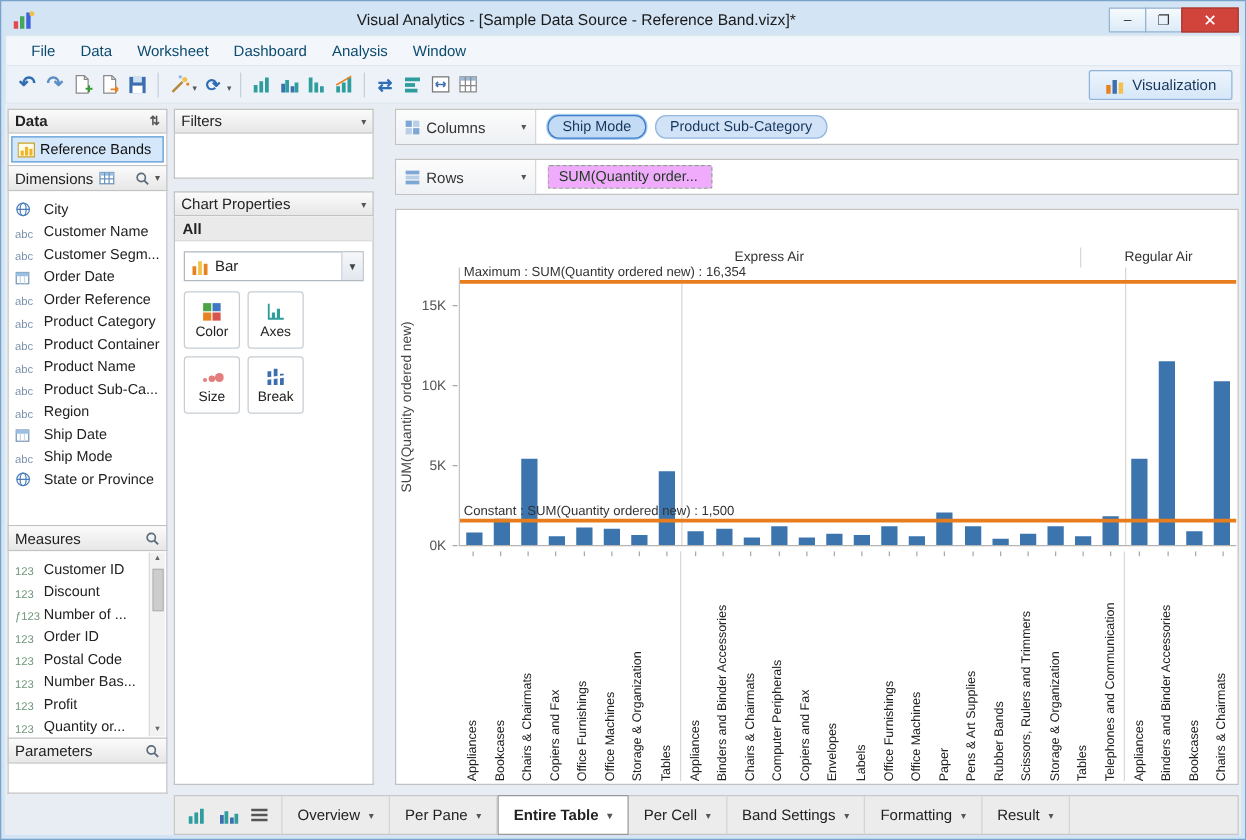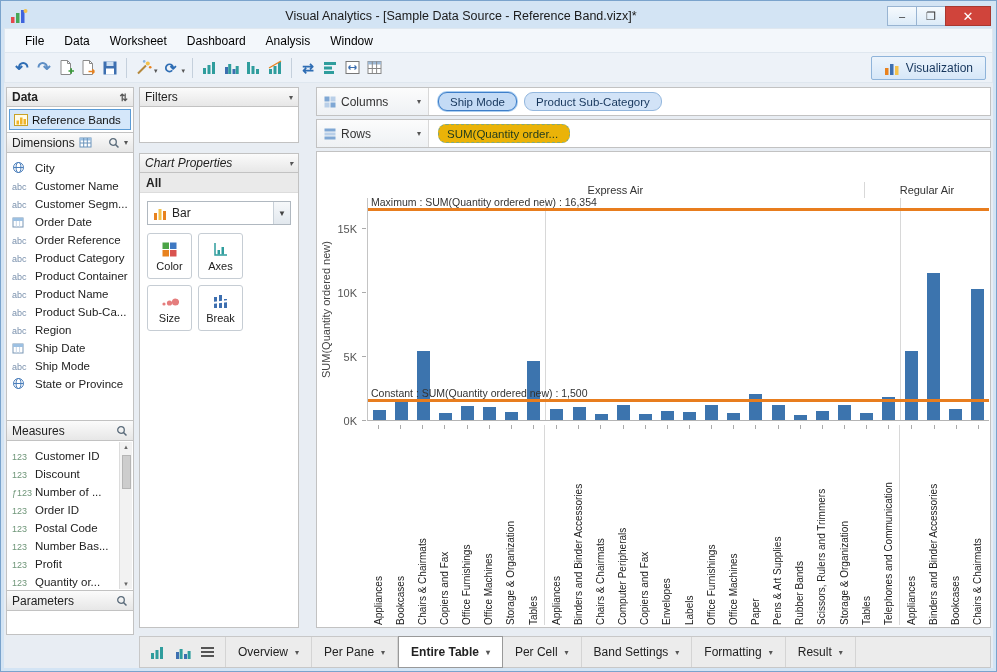--- a/index.html
+++ b/index.html
@@ -15,21 +15,21 @@
   .titlebar .title { flex: 1; text-align: center; font-size: 12.5px; color: #1a1a1a; white-space: nowrap; overflow: hidden; }
   .win-controls { display: flex; align-items: flex-start; }
   .wbtn { width: 30px; height: 20px; border: 1px solid #98b4d2; margin-left: -1px;
           background: linear-gradient(#f6fafd,#dcebf8); display: flex; align-items: center;
           justify-content: center; font-size: 11px; color: #333; }
   .wbtn.close { width: 46px; background: #d0443b; border-color: #a83830; color: #fff; font-size: 13px; }
 
   
   .menubar { height: 25px; background: #f3f7fb; border: 1px solid #dfe7ef; display: flex;
              align-items: center; padding-left: 10px; }
-  .menu-item { padding: 8px 10px; font-size: 12px; color: #000000; }
+  .menu-item { padding: 8px 10px; font-size: 12px; color: #0c4a6e; }
 
   
   .toolbar { height: 30px; background: #edf2f8; border: 1px solid #dfe7ef; border-top: none;
              display: flex; align-items: center; padding: 0 6px; }
   .tb-icon { min-width: 22px; height: 24px; display: flex; align-items: center; justify-content: center;
              border-radius: 2px; padding: 0 1px; }
   .tb-glyph { font-size: 16px; font-weight: bold; color: #2e6db4; line-height: 1; }
   .tb-dd { font-size: 7px; color: #555; margin: 6px 2px 0 0; }
   .tb-sep { width: 1px; height: 20px; background: #c5d0dc; margin: 0 5px; }
   .viz-btn { margin-left: auto; display: flex; align-items: center; gap: 6px;
@@ -84,31 +84,31 @@
   .btn-grid { display: flex; flex-wrap: wrap; gap: 6px; padding: 2px 7px; }
   .prop-btn { width: 45px; height: 46px; border: 1px solid #c6cdd4; border-radius: 3px; background: #fff;
               display: flex; flex-direction: column; align-items: center; justify-content: center; gap: 2px;
               font-size: 11px; color: #222; }
 
   
   .right-col { flex: 1; display: flex; flex-direction: column; min-width: 0; }
   .top-row { height: 564px; display: flex; gap: 17px; min-width: 0; }
   .main { flex: 1; display: flex; flex-direction: column; min-width: 0; }
   .shelf { height: 29px; flex: none; background: #fff; border: 1px solid #c2c2c2; display: flex;
-           align-items: center; margin-bottom: 3px; }
+           align-items: center; margin-bottom: 11px; }
   .shelf-label { width: 112px; height: 100%; display: flex; align-items: center; gap: 5px; padding: 0 7px;
                  border-right: 1px solid #d8d8d8; background: linear-gradient(#fcfcfc,#eef1f4);
                  font-size: 12px; color: #333; flex: none; }
   .shelf-label .spring { flex: 1; }
   .pills { display: flex; gap: 7px; align-items: center; padding: 0 9px; }
   .pill { height: 19px; display: flex; align-items: center; padding: 0 11px; font-size: 11.5px;
           border-radius: 9px; white-space: nowrap; }
   .pill.col { background: #d2e3f7; border: 1px solid #93b7de; color: #16365c; }
   .pill.col.selected { background: #c4dbf5; border: 1px solid #3d7ec9; box-shadow: 0 0 0 1px #a9cdf0; }
-  .pill.row-pill { background: #eab308; border: 1px dashed #7fa87f; border-radius: 8px; color: #1e3a1e; padding-left: 8px; }
+  .pill.row-pill { background: #f0abfc; border: 1px dashed #7fa87f; border-radius: 2px; color: #1e3a1e; padding-left: 8px; }
 
   
   .chart-area { flex: 1; position: relative; background: #fff; border: 1px solid #c2c2c2; overflow: hidden; }
   .chart-title { position: absolute; top: 9px; left: 50px; right: 0; text-align: center;
                  font-size: 11.5px; color: #444; }
   .pane-headers { position: absolute; top: 30px; left: 50px; right: 1px; height: 16px; display: flex; }
   .pane-h { display: flex; align-items: center; justify-content: center; font-size: 11px; color: #333;
             border-right: 1px solid #d8d8d8; overflow: hidden; }
   .pane-h.last { border-right: none; }
   .ylabel { position: absolute; left: 3px; top: 46px; height: 223px; writing-mode: vertical-rl;
@@ -496,21 +496,21 @@
       <div class="top-row">
 
         <div class="props">
           <div class="side-header">
             <span>Filters</span>
             <span class="spring"></span>
             <span class="chev">▾</span>
           </div>
           <div class="side-box filters-body"></div>
           <div class="gap"></div>
-          <div class="side-header" style="border-top:1px solid #c2c2c2;font-style:italic;">
+          <div class="side-header" style="border-top:1px solid #c2c2c2;">
             <span>Chart Properties</span>
             <span class="spring"></span>
             <span class="chev">▾</span>
           </div>
           <div class="side-box cp-body">
             <div class="scope-row">
               <span>All</span>
             </div>
             <div class="chart-select">
               <svg width="14" height="15" viewBox="0 0 14 15">

